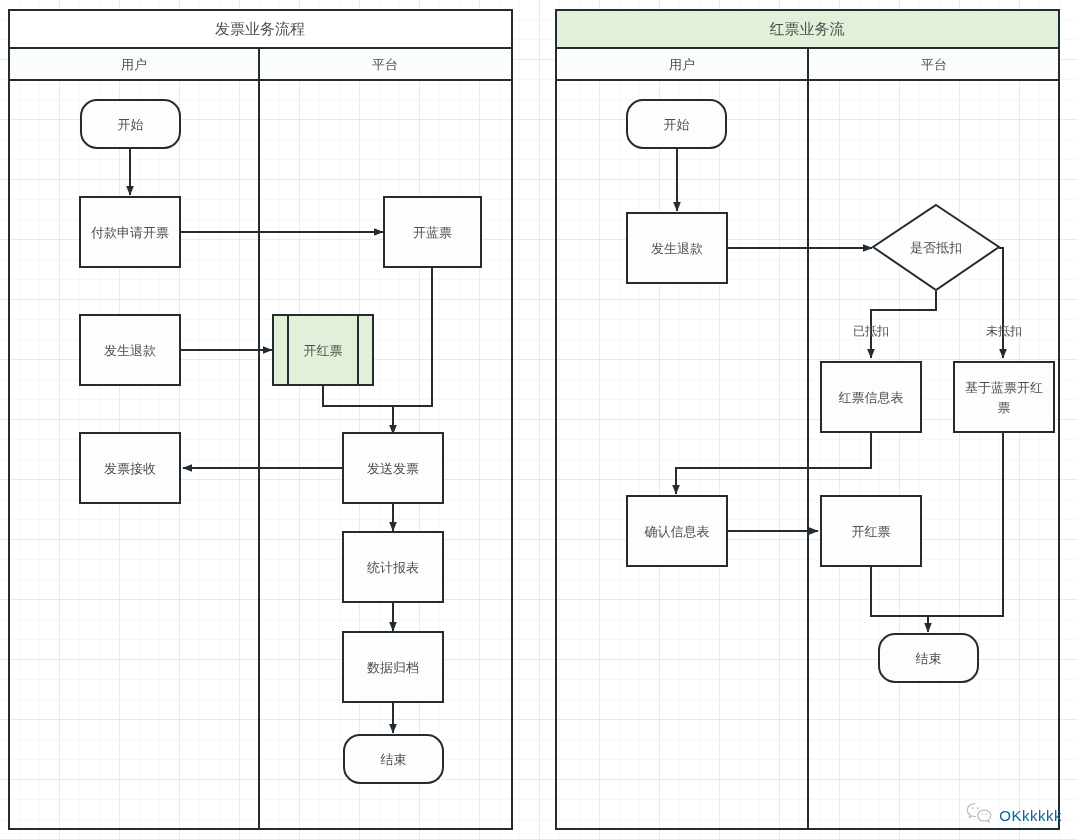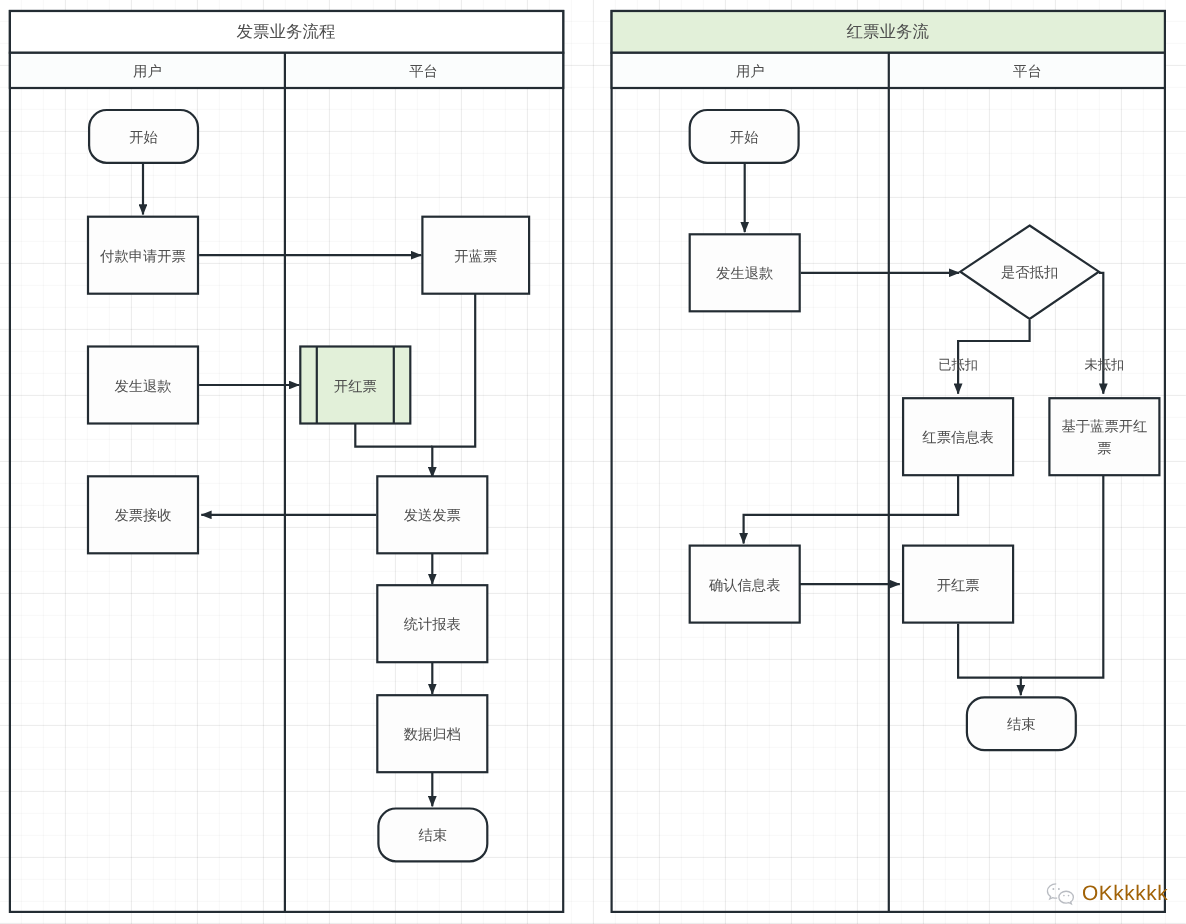--- a/index.html
+++ b/index.html
@@ -20,22 +20,22 @@
       linear-gradient(to right, rgba(0,0,0,0.028) 1px, transparent 1px),
       linear-gradient(to bottom, rgba(0,0,0,0.028) 1px, transparent 1px);
     background-size:60px 60px,60px 60px,20px 20px,20px 20px;
     background-position:-1px -1px,-1px -1px,-1px -1px,-1px -1px;
   }
   #diagram{position:absolute;left:0;top:0;}
   .wm{
     position:absolute;
     right:16px;bottom:16px;
     display:flex;align-items:flex-end;gap:7px;
-    color:#a16207;
-    font-size:19px;
+    color:#0369a1;
+    font-size:15px;
     letter-spacing:0.5px;
     user-select:none;
   }
   .wm svg{display:block;}
 </style>
 </head>
 <body>
 
 <div id="canvas"></div>
 

